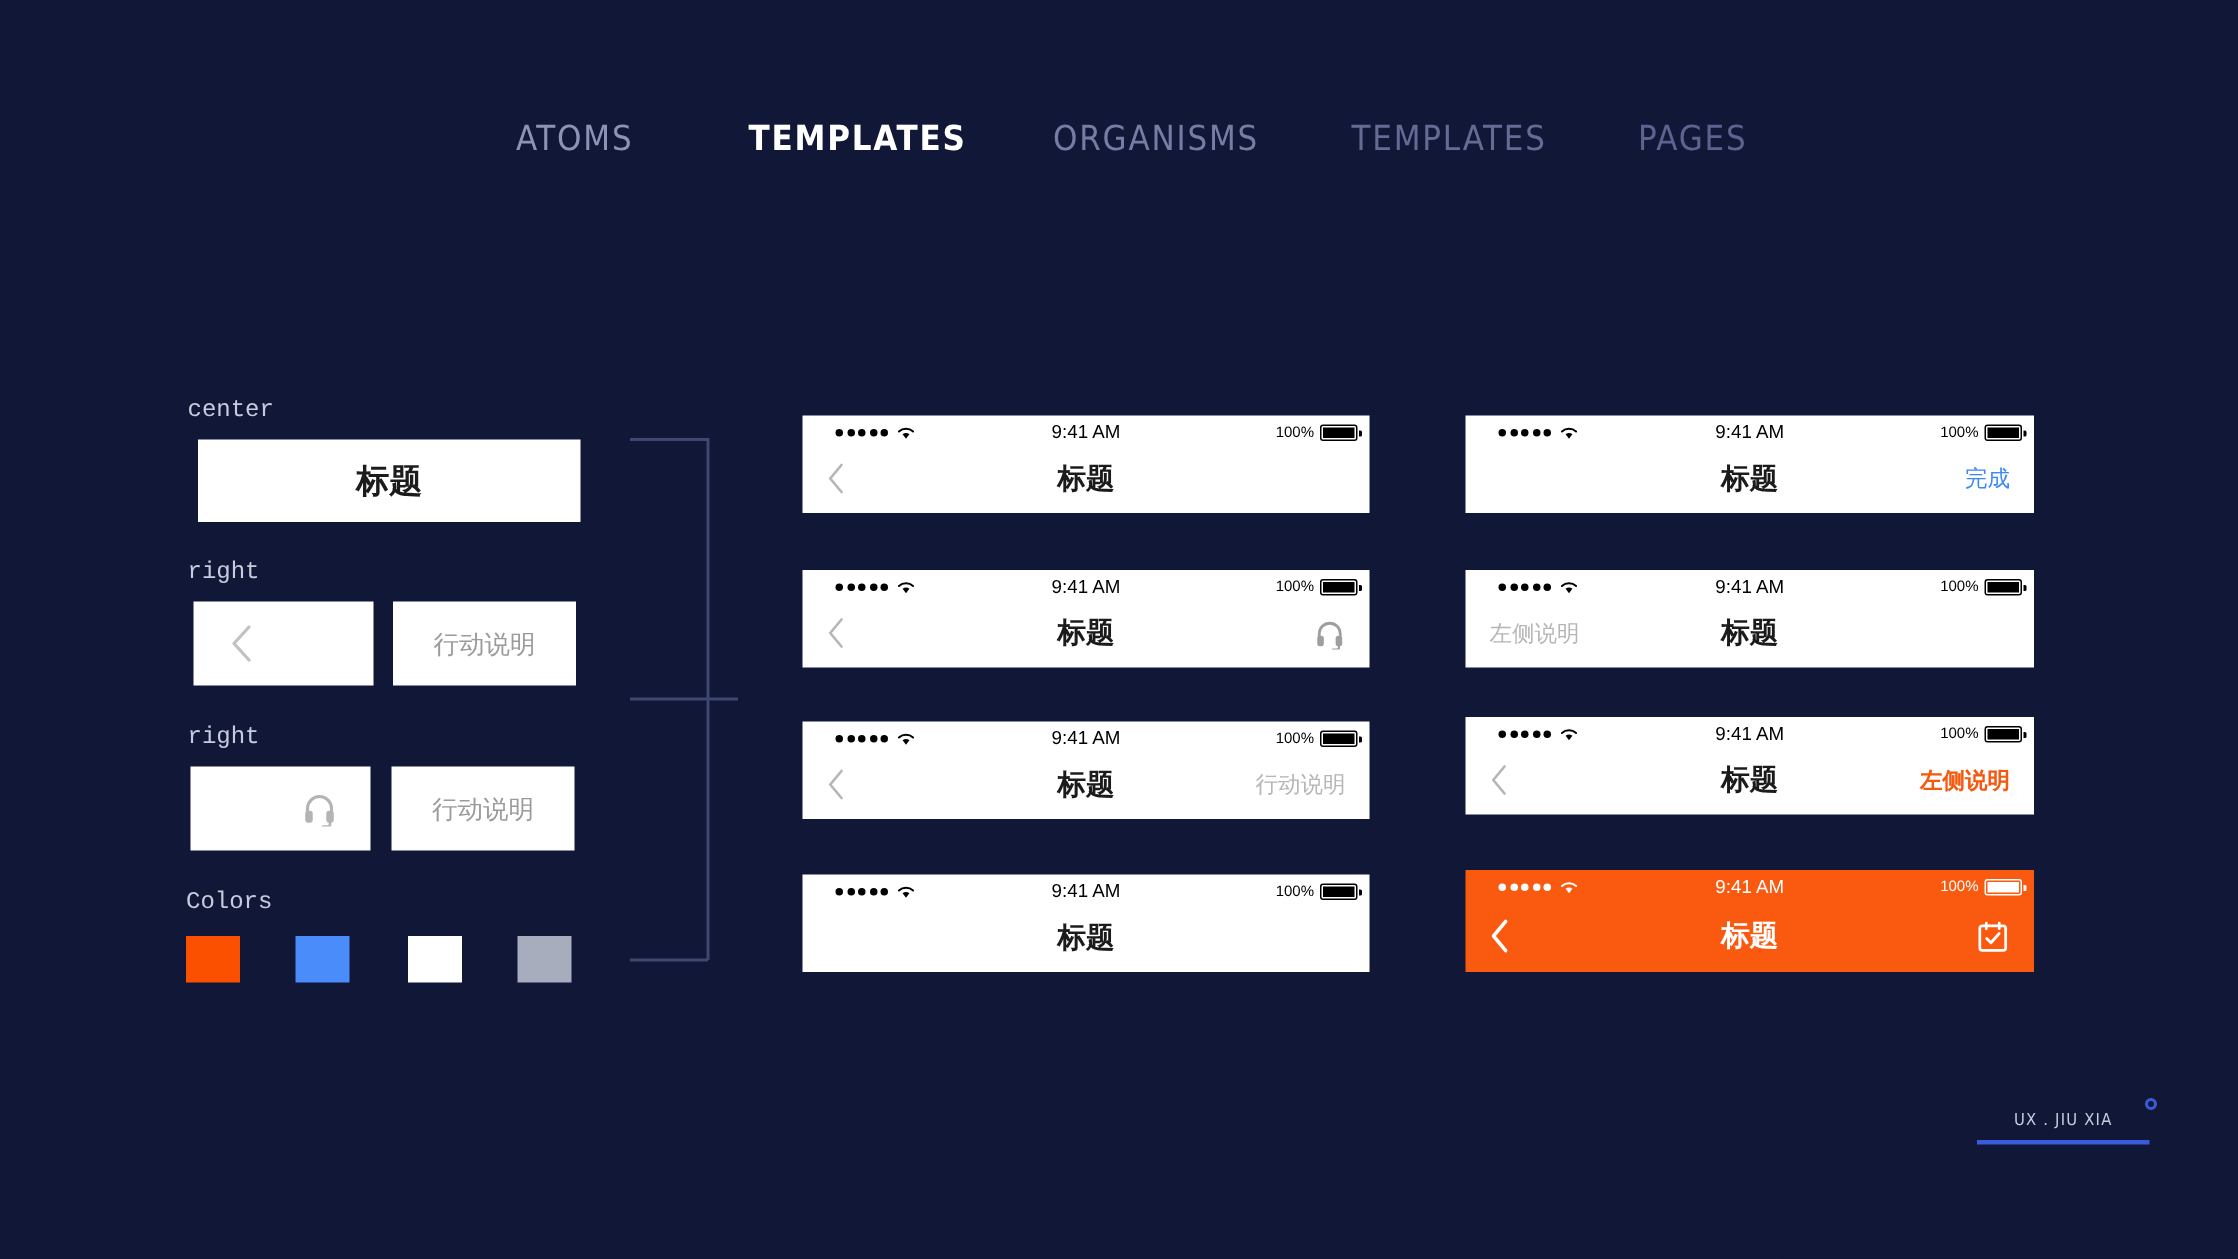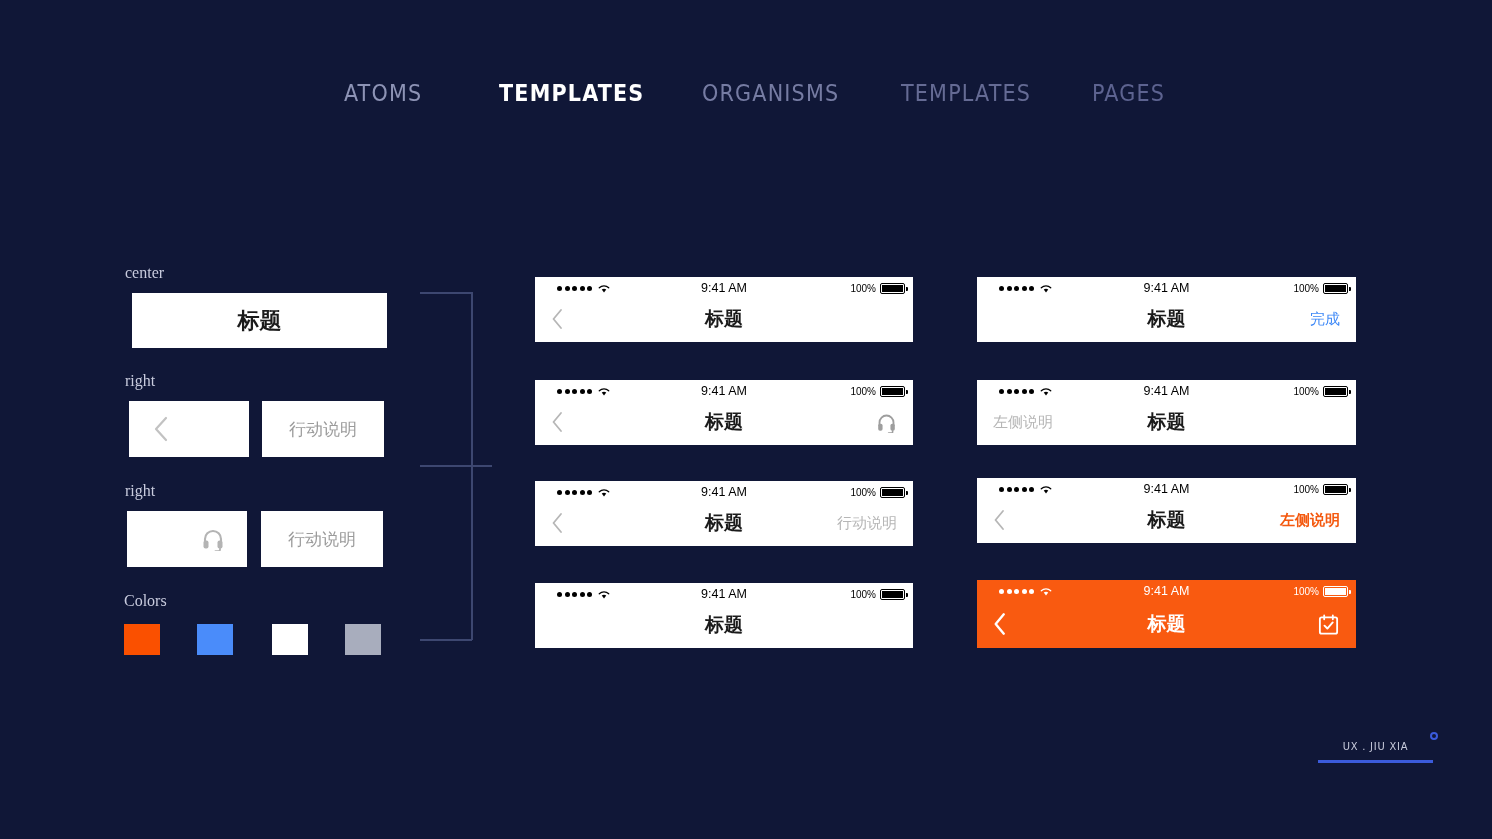--- a/index.html
+++ b/index.html
@@ -36,21 +36,21 @@
   .nav-item {
     position: absolute; top: 0; font-size: 23px; letter-spacing: 1.2px;
     font-family: "DejaVu Sans Condensed", "Liberation Sans", sans-serif;
     white-space: nowrap; color: #8d93b5;
   }
   .nav-item.active { color: #ffffff; font-weight: bold; }
 
   
   .panel-label {
     position: absolute; font-size: 16px; color: #c8cbdd;
-    font-family: Liberation Serif, serif;
+    font-family: Liberation Mono, monospace;
   }
   .spec-box {
     position: absolute; background: #ffffff; display: flex; align-items: center;
   }
   .spec-title { width: 100%; text-align: center; font-size: 22px; font-weight: bold; color: #1b1b1b; }
   .spec-action { width: 100%; text-align: center; font-size: 17px; color: #9b9b9b; }
   .chev-left { margin-left: 24px; }
   .hp-right { margin-left: auto; margin-right: 22px; }
 
   .swatch { position: absolute; width: 36px; height: 31px; }

